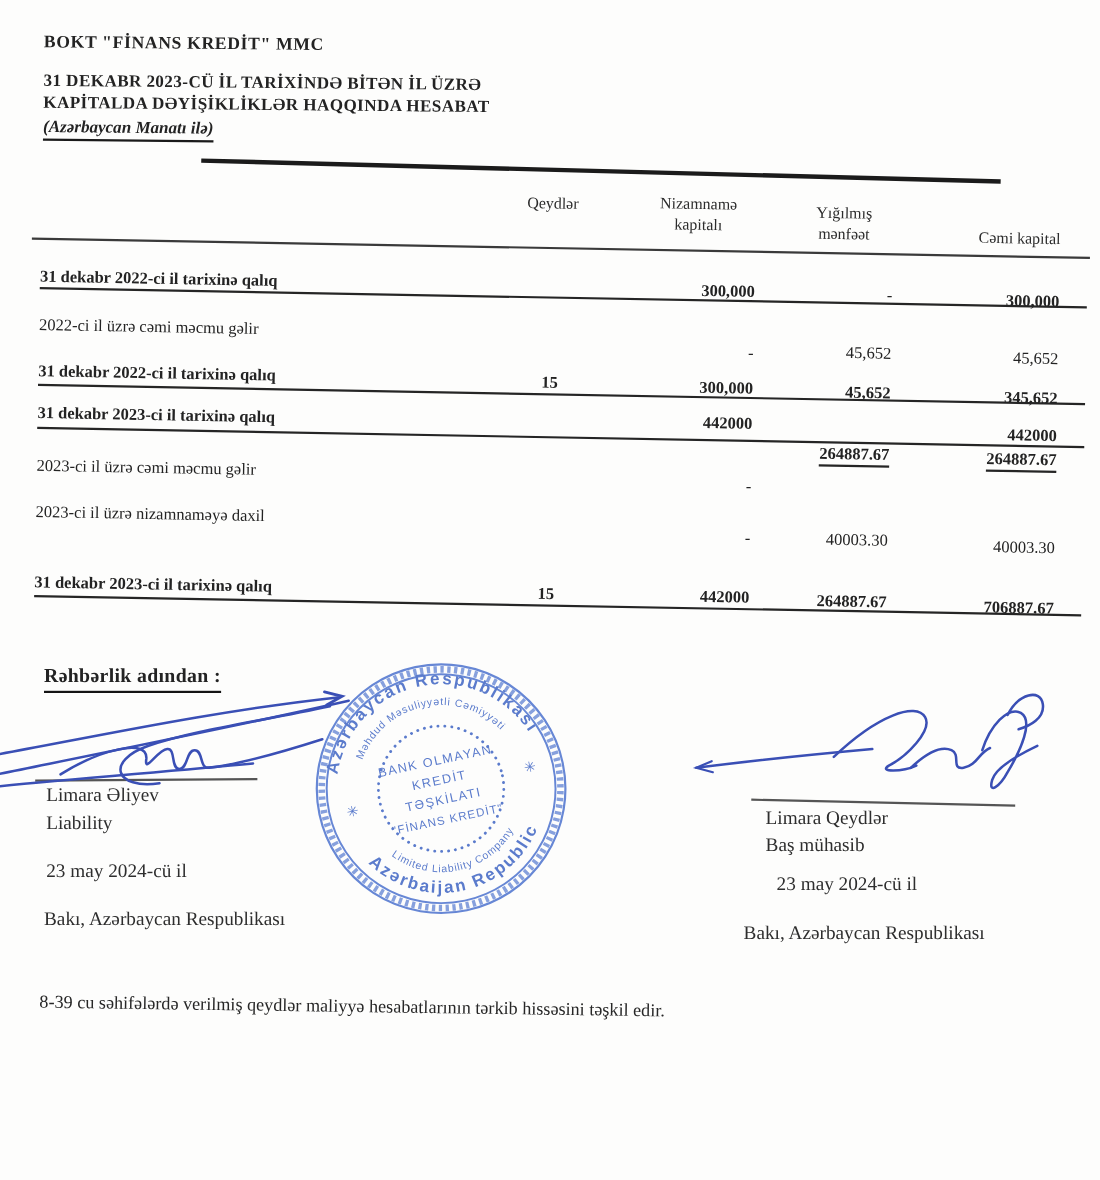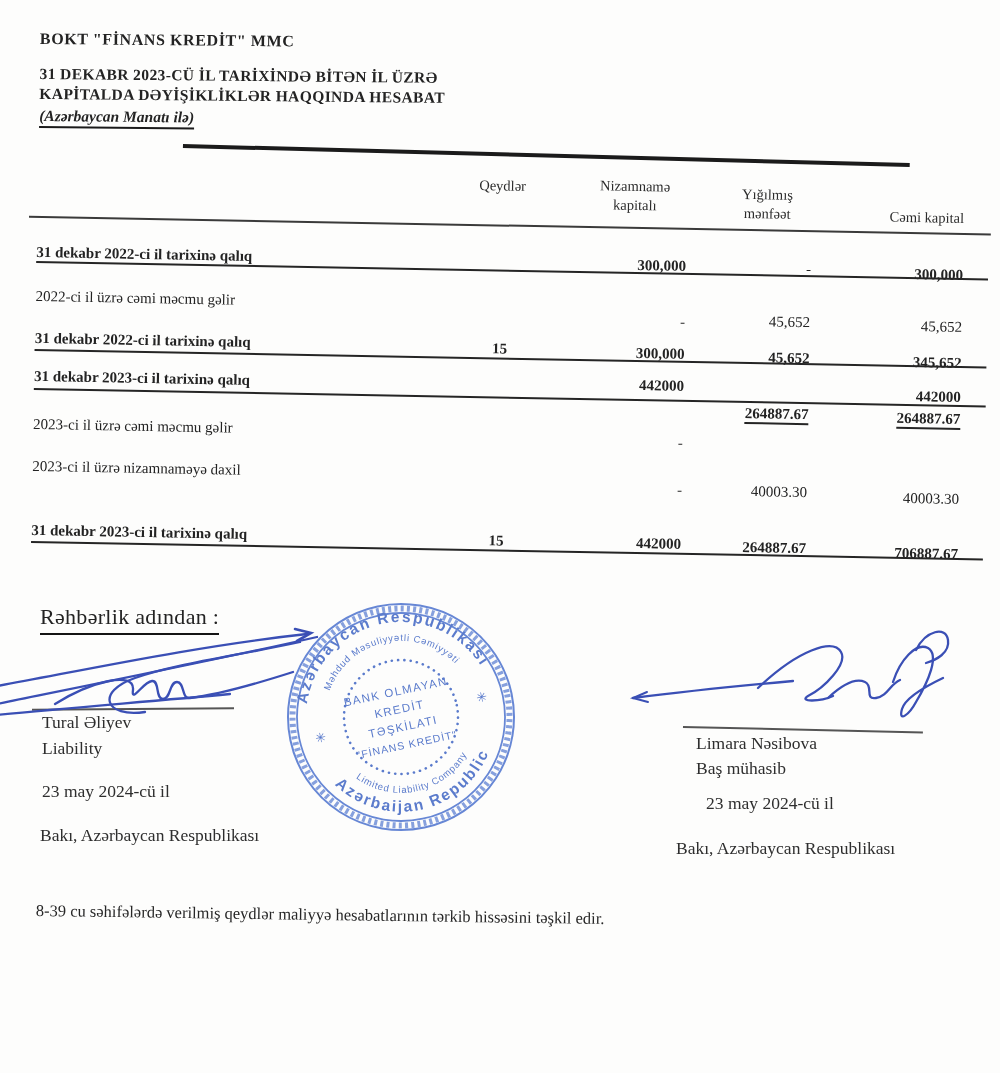--- a/index.html
+++ b/index.html
@@ -25,21 +25,21 @@
   .trow{position:absolute;left:0;width:952px;height:0;}
   .cell{position:absolute;white-space:nowrap;}
   .c-label{left:0;width:410px;}
   .c-notes{left:420px;width:90px;text-align:center;}
   .c-charter{left:500px;width:150px;text-align:right;}
   .c-retained{left:645px;width:130px;text-align:right;}
   .c-total{left:795px;width:132px;text-align:right;}
   .b{font-weight:bold;}
   .uval{border-bottom:2px solid #252525;padding-bottom:1px;}
   
-  .sigheading{position:absolute;left:40px;top:604px;font-size:22px;font-weight:normal;
+  .sigheading{position:absolute;left:40px;top:604px;font-size:18px;font-weight:bold;
     border-bottom:2.6px solid #141414;padding-bottom:3px;letter-spacing:0.3px;}
   .sigtext{position:absolute;font-size:17.5px;color:#2e2e2e;white-space:nowrap;}
   .thinline{position:absolute;height:1.6px;background:#555;}
   svg.sig{position:absolute;z-index:5;}
   #stampwrap{position:absolute;left:280px;top:596px;width:242px;height:242px;z-index:3;opacity:0.92;}
   
   .footer{position:absolute;left:36px;top:901px;font-size:16.5px;color:#272727;
     transform:rotate(0.8deg);transform-origin:0 0;white-space:nowrap;}
 </style>
 </head>
@@ -129,21 +129,21 @@
     <g fill="none" stroke="#3a4fb5" stroke-width="2.3" stroke-linecap="round">
       <path d="M2,66 C80,52 200,26 312,14"></path>
       <path d="M300,9 L316,13 L302,21" stroke-width="2.6"></path>
       <path d="M2,84 C100,64 230,38 322,17"></path>
       <path d="M60,84 C95,62 140,50 138,70 C136,84 148,62 157,61 C165,60 160,79 168,79 C176,79 174,62 182,62 C190,62 186,79 195,78 C212,76 248,68 298,52"></path>
       <path d="M150,92 C110,98 100,72 140,58 C180,44 240,36 305,22"></path>
       <path d="M2,95 C70,88 150,82 235,74"></path>
     </g>
   </svg>
   <div class="thinline" style="left:32px;top:708px;width:202px;transform:rotate(-0.4deg);"></div>
-  <div class="sigtext" style="left:42px;top:712px;">Tural Əliyev</div>
+  <div class="sigtext" style="left:42px;top:712px;">Limara Əliyev</div>
   <div class="sigtext" style="left:42px;top:738px;">Liability</div>
   <div class="sigtext" style="left:42px;top:781px;">23 may 2024-cü il</div>
   <div class="sigtext" style="left:40px;top:825px;">Bakı, Azərbaycan Respublikası</div>
 
   <div id="stampwrap">
     <svg width="242" height="242" viewBox="-121 -121 242 242">
       <g transform="rotate(-12)" fill="none" stroke="#5b7ed2">
         <circle r="113" stroke-width="2"></circle>
         <circle r="104" stroke-width="1.8"></circle>
         <circle r="108.5" stroke-width="6" stroke-dasharray="3 3.2" opacity="0.8"></circle>
@@ -182,19 +182,19 @@
     <g fill="none" stroke="#3a4fb5" stroke-width="2.3" stroke-linecap="round">
       <path d="M19,72 L5,78 L20,82" stroke-width="2"></path>
       <path d="M5,78 C60,71 110,66 165,61"></path>
       <path d="M130,68 C170,30 205,18 213,32 C220,44 196,68 180,76 C170,82 192,82 205,76"></path>
       <path d="M200,78 C215,64 228,58 237,62 C246,66 236,80 248,78 C260,76 262,64 272,60"></path>
       <path d="M265,62 C272,40 288,22 300,28 C312,35 300,62 288,82 C281,95 270,103 274,89 C277,79 294,68 315,58"></path>
       <path d="M288,30 C298,10 318,6 320,20 C322,33 308,40 298,43"></path>
     </g>
   </svg>
   <div class="thinline" style="left:683px;top:726px;width:240px;transform:rotate(1.3deg);transform-origin:0 0;"></div>
-  <div class="sigtext" style="left:696px;top:733px;">Limara Nəsibova</div>
+  <div class="sigtext" style="left:696px;top:733px;">Limara Qeydlər</div>
   <div class="sigtext" style="left:696px;top:758px;">Baş mühasib</div>
   <div class="sigtext" style="left:706px;top:793px;">23 may 2024-cü il</div>
   <div class="sigtext" style="left:676px;top:838px;">Bakı, Azərbaycan Respublikası</div>
 
   <div class="footer">8-39 cu səhifələrdə verilmiş qeydlər maliyyə hesabatlarının tərkib hissəsini təşkil edir.</div>
 </div>
 
 </body></html>

